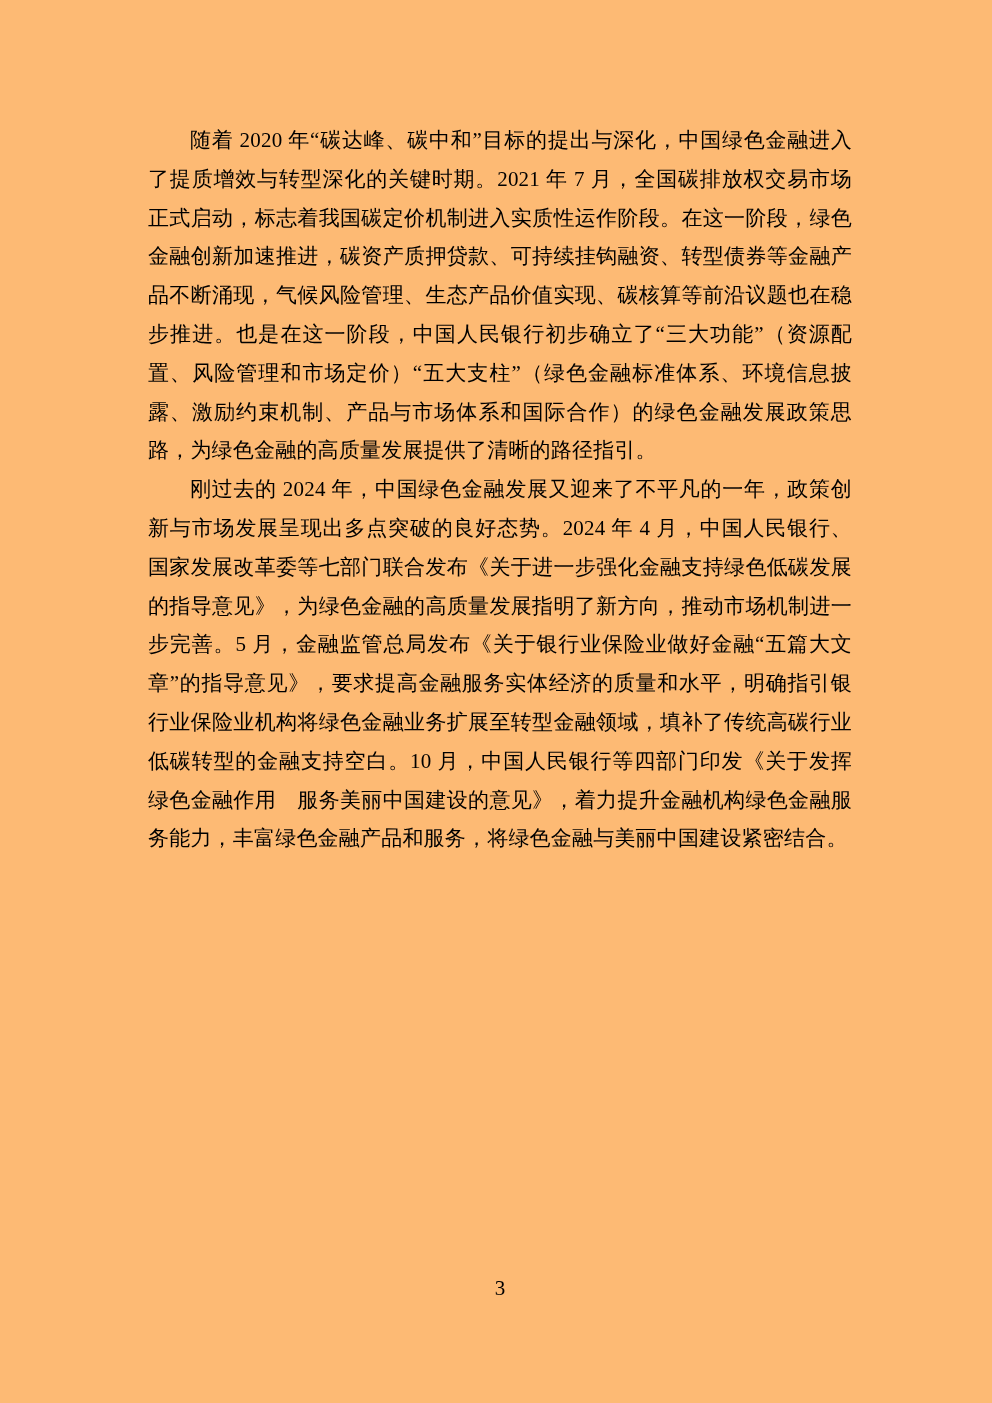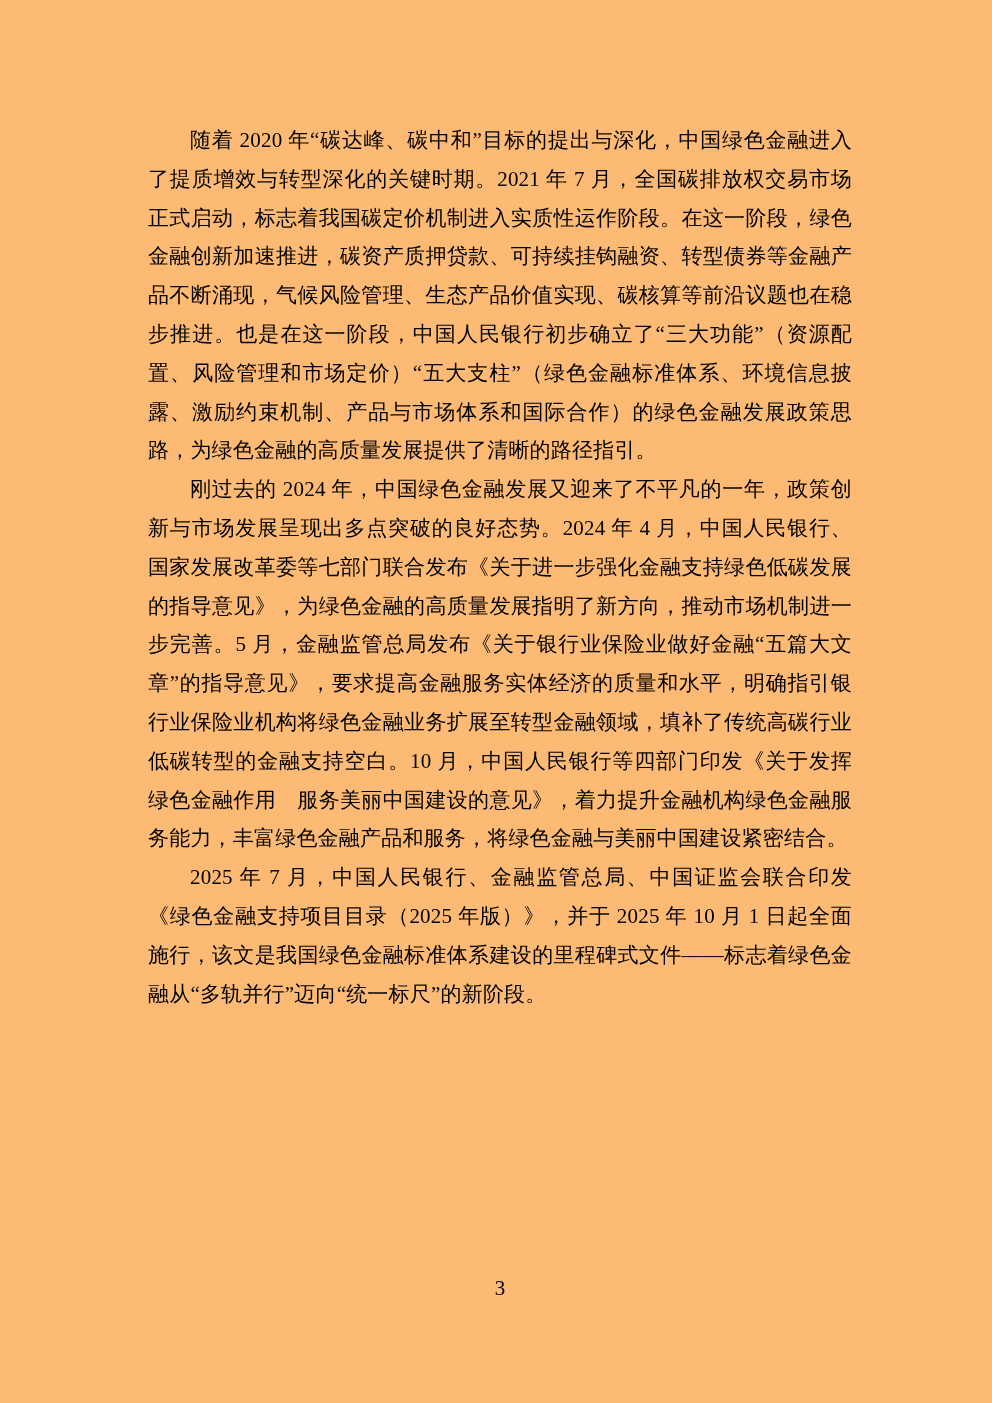--- a/index.html
+++ b/index.html
@@ -42,18 +42,17 @@
     line-height: 38.8px;
   }
 </style>
 </head>
 <body>
 
 <div class="page">
   <div class="content">
     <p>随着 2020 年“碳达峰、碳中和”目标的提出与深化，中国绿色金融进入了提质增效与转型深化的关键时期。2021 年 7 月，全国碳排放权交易市场正式启动，标志着我国碳定价机制进入实质性运作阶段。在这一阶段，绿色金融创新加速推进，碳资产质押贷款、可持续挂钩融资、转型债券等金融产品不断涌现，气候风险管理、生态产品价值实现、碳核算等前沿议题也在稳步推进。也是在这一阶段，中国人民银行初步确立了“三大功能”（资源配置、风险管理和市场定价）“五大支柱”（绿色金融标准体系、环境信息披露、激励约束机制、产品与市场体系和国际合作）的绿色金融发展政策思路，为绿色金融的高质量发展提供了清晰的路径指引。</p>
     <p>刚过去的 2024 年，中国绿色金融发展又迎来了不平凡的一年，政策创新与市场发展呈现出多点突破的良好态势。2024 年 4 月，中国人民银行、国家发展改革委等七部门联合发布《关于进一步强化金融支持绿色低碳发展的指导意见》，为绿色金融的高质量发展指明了新方向，推动市场机制进一步完善。5 月，金融监管总局发布《关于银行业保险业做好金融“五篇大文章”的指导意见》，要求提高金融服务实体经济的质量和水平，明确指引银行业保险业机构将绿色金融业务扩展至转型金融领域，填补了传统高碳行业低碳转型的金融支持空白。10 月，中国人民银行等四部门印发《关于发挥绿色金融作用　服务美丽中国建设的意见》，着力提升金融机构绿色金融服务能力，丰富绿色金融产品和服务，将绿色金融与美丽中国建设紧密结合。</p>
-    <p>2025 年 7 月，中国人民银行、金融监管总局、中国证监会联合印发《绿色金融支持项目目录（2025 年版）》，并于 2025 年 10 月 1 日起全面施行，该文是我国绿色金融标准体系建设的里程碑式文件——标志着绿色金融从“多轨并行”迈向“统一标尺”的新阶段。</p>
   </div>
   <div class="footer">
     <span>3</span>
   </div>
 </div>
 
 </body></html>

